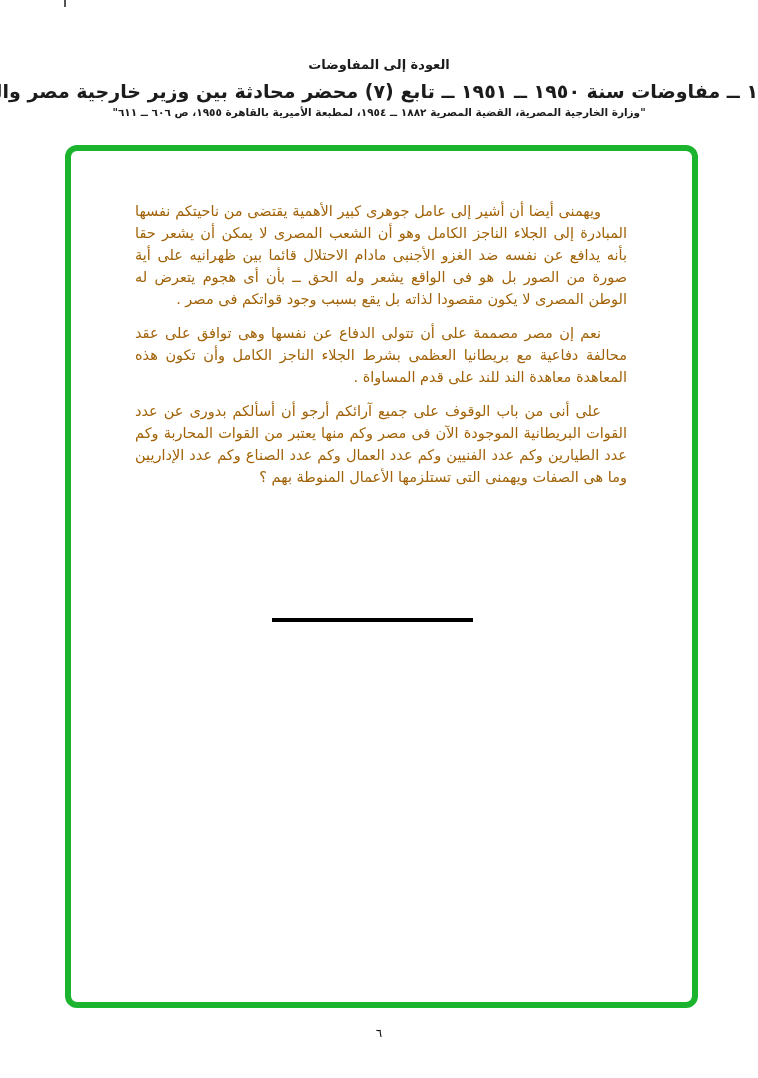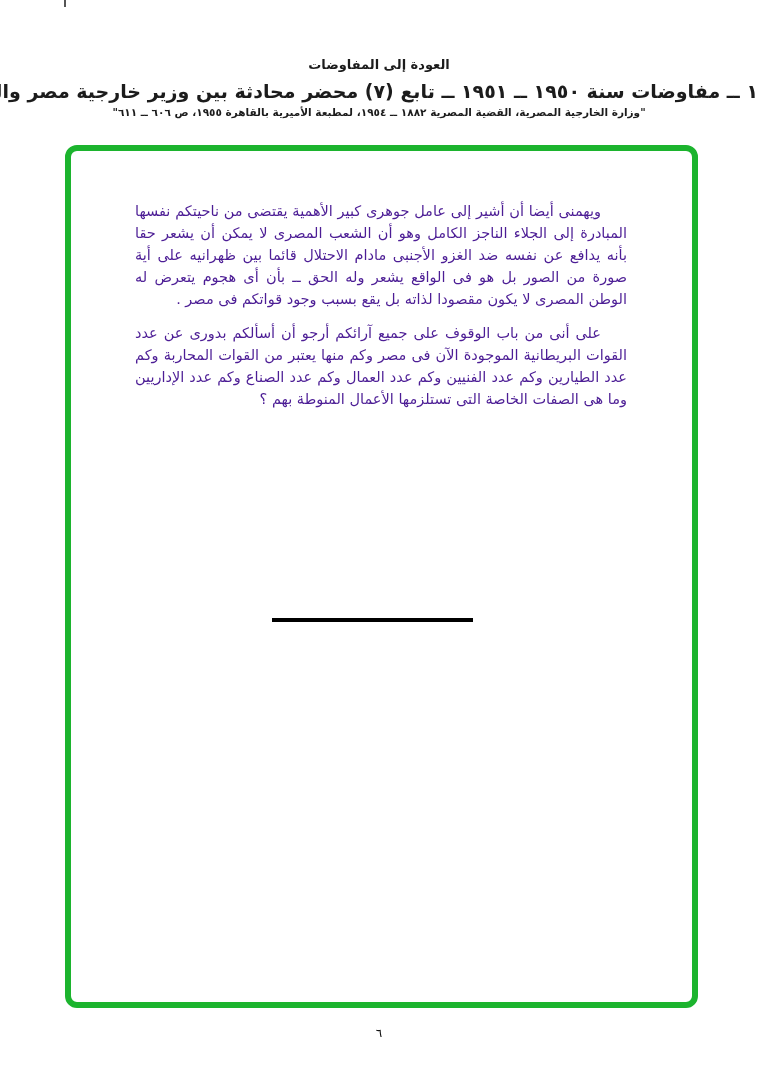--- a/index.html
+++ b/index.html
@@ -64,21 +64,21 @@
   }
   .doc-text {
     position: absolute;
     left: 135px;
     top: 200px;
     width: 492px;
     direction: rtl;
     text-align: justify;
     font-size: 14.5px;
     line-height: 22px;
-    color: #4c1d95;
+    color: #a16207;
   }
   .doc-text p {
     margin: 0 0 12px 0;
     text-indent: 26px;
   }
   .section-divider {
     position: absolute;
     left: 272px;
     top: 618px;
     width: 201px;
@@ -105,20 +105,21 @@
   <div class="header">
     <div class="header-title">العودة إلى المفاوضات</div>
     <div class="header-subtitle">١ ــ مفاوضات سنة ١٩٥٠ ــ ١٩٥١ ــ تابع (٧) محضر محادثة بين وزير خارجية مصر والسفير البريطاني في ٨ يوليه</div>
     <div class="header-source">"وزارة الخارجية المصرية، القضية المصرية ١٨٨٢ ــ ١٩٥٤، لمطبعة الأميرية بالقاهرة ١٩٥٥، ص ٦٠٦ ــ ٦١١"</div>
   </div>
 
   <div class="document-frame"></div>
 
   <div class="doc-text">
     <p>ويهمنى أيضا أن أشير إلى عامل جوهرى كبير الأهمية يقتضى من ناحيتكم نفسها المبادرة إلى الجلاء الناجز الكامل وهو أن الشعب المصرى لا يمكن أن يشعر حقا بأنه يدافع عن نفسه ضد الغزو الأجنبى مادام الاحتلال قائما بين ظهرانيه على أية صورة من الصور بل هو فى الواقع يشعر وله الحق ــ بأن أى هجوم يتعرض له الوطن المصرى لا يكون مقصودا لذاته بل يقع بسبب وجود قواتكم فى مصر .</p>
-    <p>على أنى من باب الوقوف على جميع آرائكم أرجو أن أسألكم بدورى عن عدد القوات البريطانية الموجودة الآن فى مصر وكم منها يعتبر من القوات المحاربة وكم عدد الطيارين وكم عدد الفنيين وكم عدد العمال وكم عدد الصناع وكم عدد الإداريين وما هى الصفات الخاصة التى تستلزمها الأعمال المنوطة بهم ؟</p>
+    <p>نعم إن مصر مصممة على أن تتولى الدفاع عن نفسها وهى توافق على عقد محالفة دفاعية مع بريطانيا العظمى بشرط الجلاء الناجز الكامل وأن تكون هذه المعاهدة معاهدة الند للند على قدم المساواة .</p>
+    <p>على أنى من باب الوقوف على جميع آرائكم أرجو أن أسألكم بدورى عن عدد القوات البريطانية الموجودة الآن فى مصر وكم منها يعتبر من القوات المحاربة وكم عدد الطيارين وكم عدد الفنيين وكم عدد العمال وكم عدد الصناع وكم عدد الإداريين وما هى الصفات ويهمنى التى تستلزمها الأعمال المنوطة بهم ؟</p>
   </div>
 
   <div class="section-divider"></div>
 
   <div class="page-number">٦</div>
 
 </div>
 
 </body></html>

